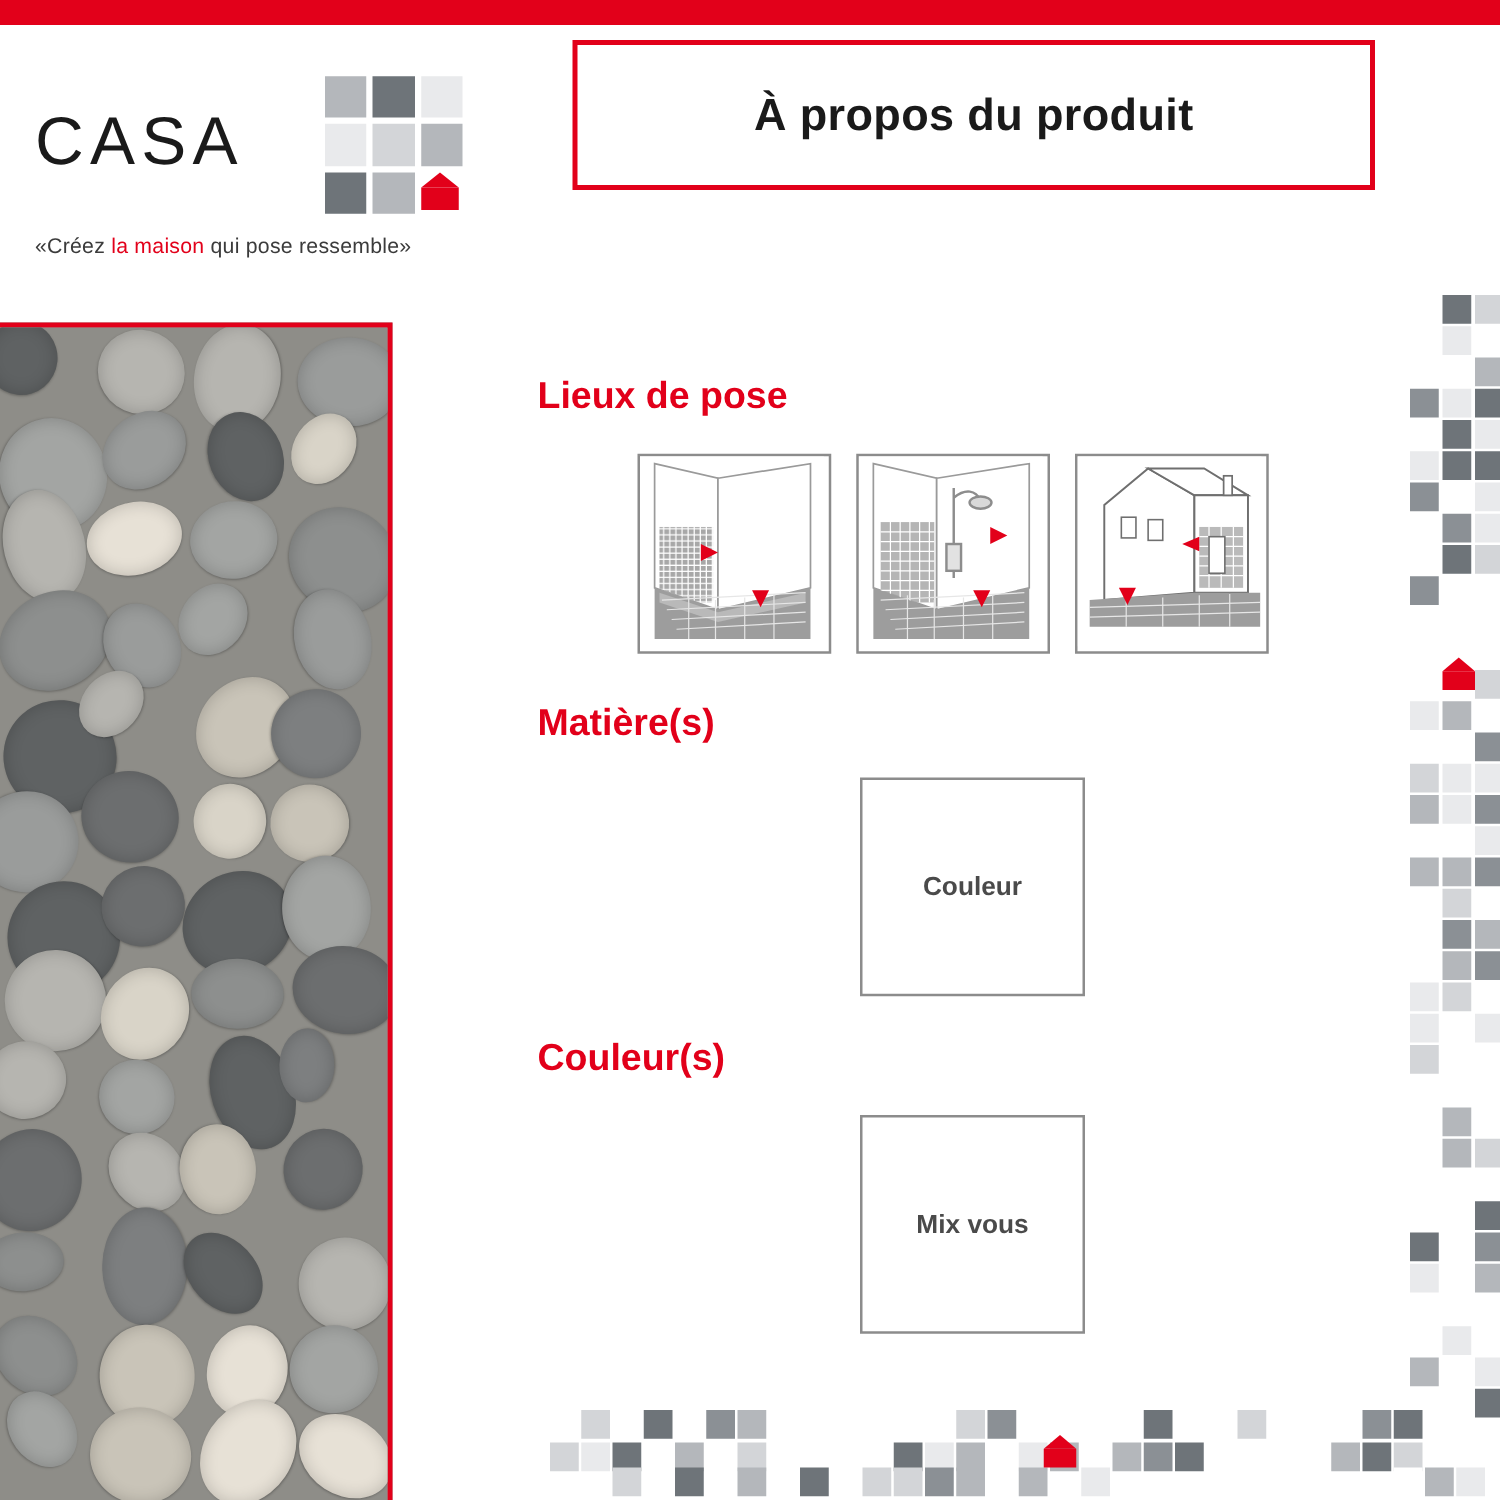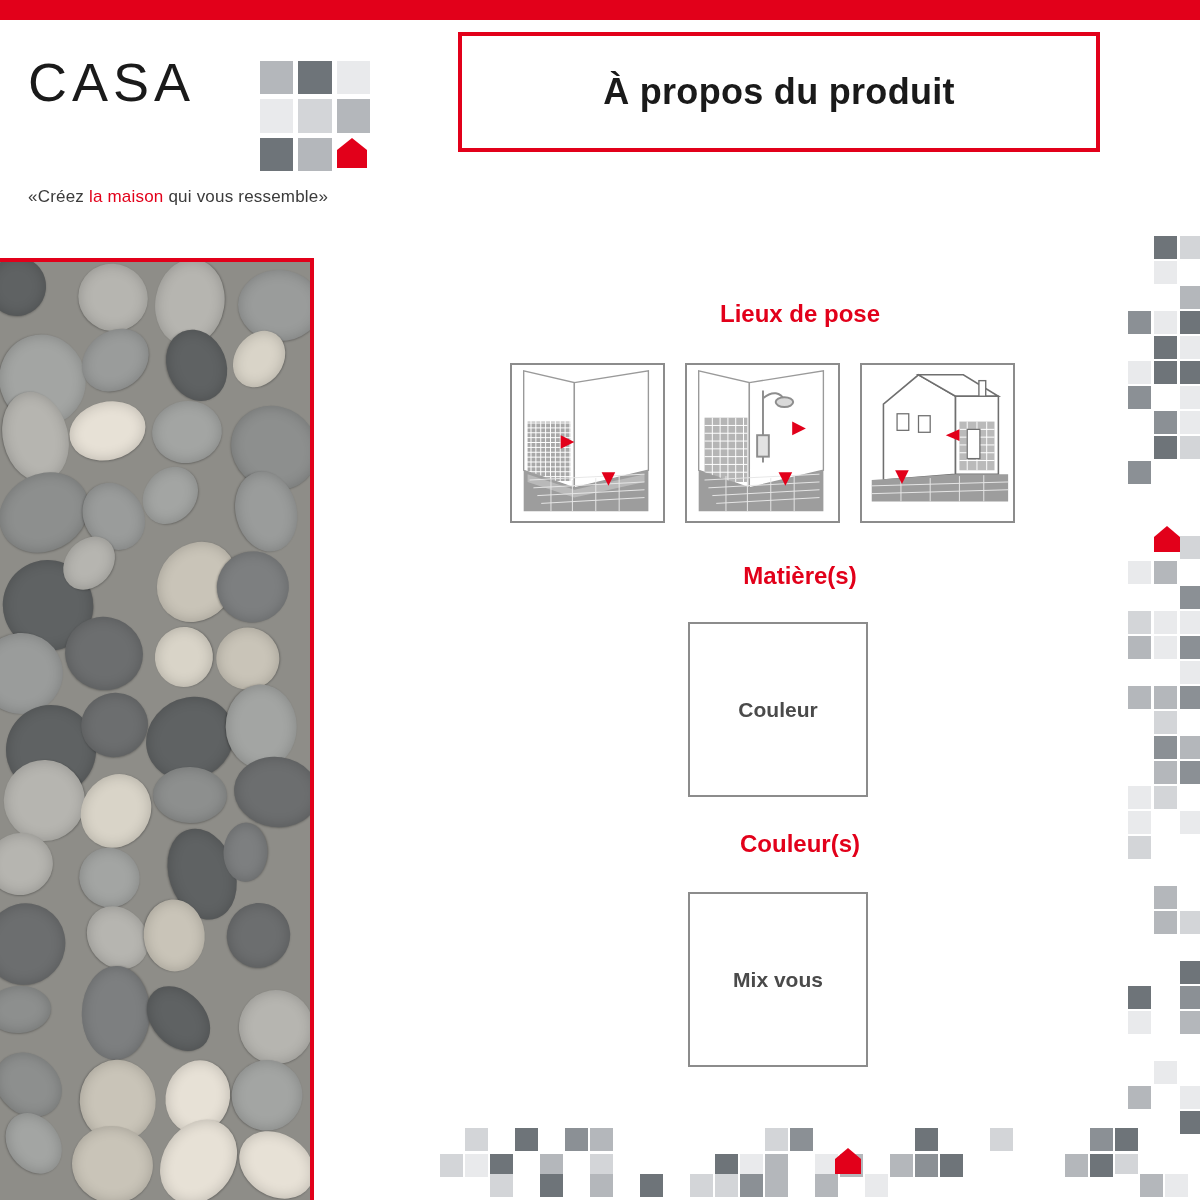--- a/index.html
+++ b/index.html
@@ -20,21 +20,21 @@
     position:absolute; left:28px; top:55px; width:400px;
   }
   .brand-word {
     font-family:"Liberation Sans", sans-serif;
     font-size:54px;
     letter-spacing:5px;
     color:#1a1a1a;
     line-height:54px;
     font-weight:400;
   }
-  .brand-row { display:flex; align-items:flex-start; }
+  .brand-row { display:flex; align-items:center; }
   .brand-words { width:232px; }
   .brand-grid {
     width:110px; height:110px;
     display:grid;
     grid-template-columns:repeat(3, 1fr);
     grid-template-rows:repeat(3, 1fr);
     gap:5px;
     margin-top:6px;
   }
   .brand-grid div { width:100%; height:100%; }
@@ -74,23 +74,22 @@
     position:absolute; left:-4px; top:258px; width:318px; height:946px;
     border:4px solid #e2001a;
     overflow:hidden;
     background:#9b9b97;
   }
   .pebbles { position:absolute; inset:0; background:#8e8d88; }
   .pebble { position:absolute; border-radius:50%; }
   
   .section-title {
     position:absolute;
-    width:700px; left:450px;
-    text-align:center;
-    font-size:24px; font-weight:bold; color:#e2001a;
+    width:700px; left:430px;
+    font-size:30px; font-weight:bold; color:#e2001a;
   }
   #t-lieux { top:300px; }
   #t-matiere { top:562px; }
   #t-couleur { top:830px; }
 
   .icon-row {
     position:absolute; left:510px; top:363px;
     display:flex; gap:20px;
   }
   .icon-box {
@@ -152,21 +151,21 @@
       <div style="background:#b4b7bb"></div>
       <div style="background:#6e7479"></div>
       <div style="background:#b4b7bb"></div>
       <div class="house-cell">
         <div class="roof"></div>
           <div class="body"></div>
       </div>
     </div>
   </div>
   <div class="tagline">
-    <span>«Créez </span><span class="red">la maison</span><span> qui vous ressemble»</span>
+    <span>«Créez </span><span class="red">la maison</span><span> qui pose ressemble»</span>
   </div>
 </div>
 
 <div class="title-box">
   <h1>À propos du produit</h1>
 </div>
 
 <div class="photo-frame">
   <div class="pebbles">
 

